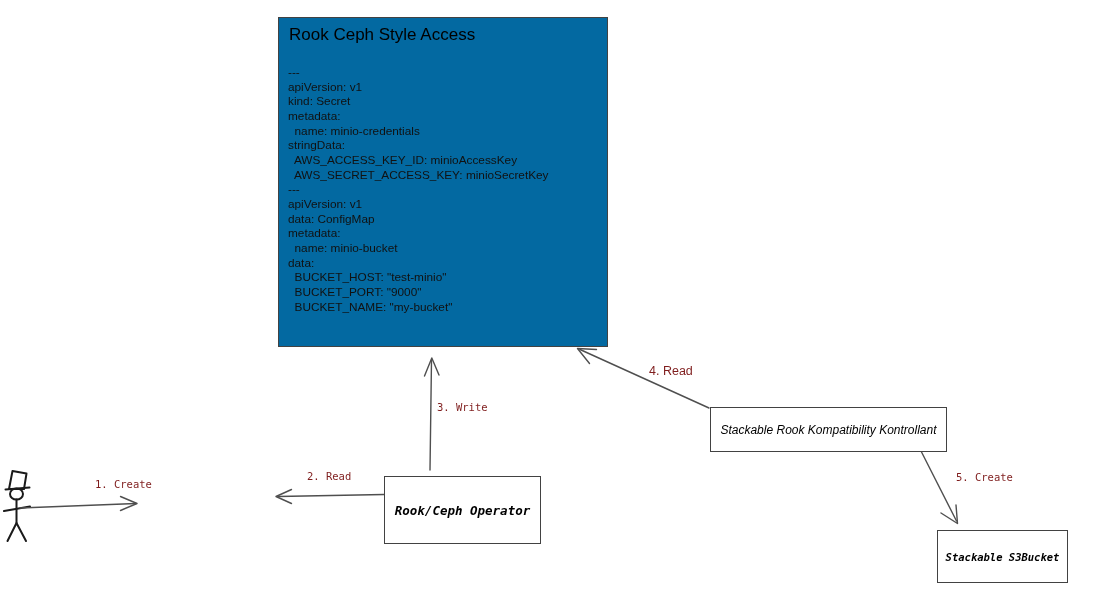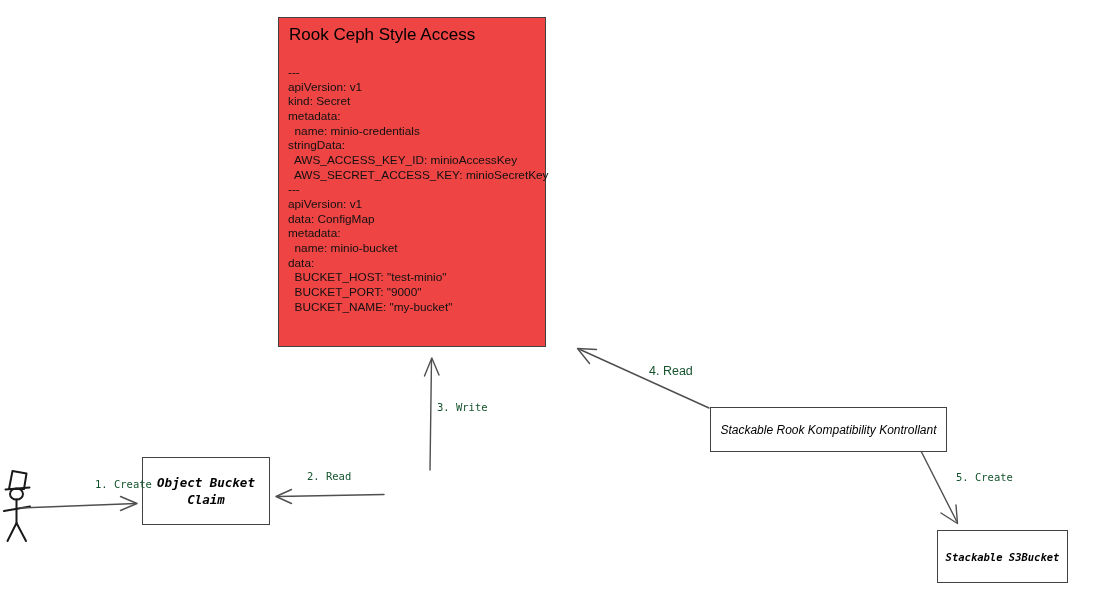--- a/index.html
+++ b/index.html
@@ -36,24 +36,24 @@
     font-style: italic;
   }
   .node-mono {
     font-family: "DejaVu Sans Mono", "Liberation Mono", monospace;
     font-weight: bold;
   }
   .main-box {
     position: absolute;
     left: 278px;
     top: 17px;
-    width: 268px;
+    width: 330px;
     height: 330px;
     border: 1.8px solid #424242;
-    background: #ef4444;
+    background: #0369a1;
     box-sizing: border-box;
   }
   .main-box-title {
     position: absolute;
     left: 10px;
     top: 7px;
     font-size: 17px;
     font-family: "Liberation Sans", sans-serif;
     color: #000;
     white-space: nowrap;
@@ -66,21 +66,21 @@
     line-height: 14.65px;
     font-family: "Liberation Sans", sans-serif;
     color: #111;
   }
   .yaml-line {
     white-space: pre;
   }
   .edge-label {
     position: absolute;
     white-space: nowrap;
-    color: #14532d;
+    color: #7f1d1d;
   }
   .edge-label-mono {
     font-family: "DejaVu Sans Mono", "Liberation Mono", monospace;
     font-size: 10.5px;
   }
   .edge-label-sans {
     font-family: "Liberation Sans", sans-serif;
     font-size: 12.5px;
   }
   .obc-box {
@@ -187,27 +187,24 @@
       <div class="yaml-line">data: ConfigMap</div>
       <div class="yaml-line">metadata:</div>
       <div class="yaml-line">  name: minio-bucket</div>
       <div class="yaml-line">data:</div>
       <div class="yaml-line">  BUCKET_HOST: "test-minio"</div>
       <div class="yaml-line">  BUCKET_PORT: "9000"</div>
       <div class="yaml-line">  BUCKET_NAME: "my-bucket"</div>
     </div>
   </div>
 
-  <div class="node node-mono obc-box">
-    <div>
-      <div>Object Bucket</div>
-      <div>Claim</div>
-    </div>
-  </div>
-
+
+  <div class="node node-mono operator-box">
+    <div>Rook/Ceph Operator</div>
+  </div>
 
   <div class="node kontrollant-box">
     <div>Stackable Rook Kompatibility Kontrollant</div>
   </div>
 
   <div class="node node-mono s3-box">
     <div>Stackable S3Bucket</div>
   </div>
 
   <div class="edge-label edge-label-mono" style="left:56px; top:478px;margin-left:39px;">1. Create</div>

